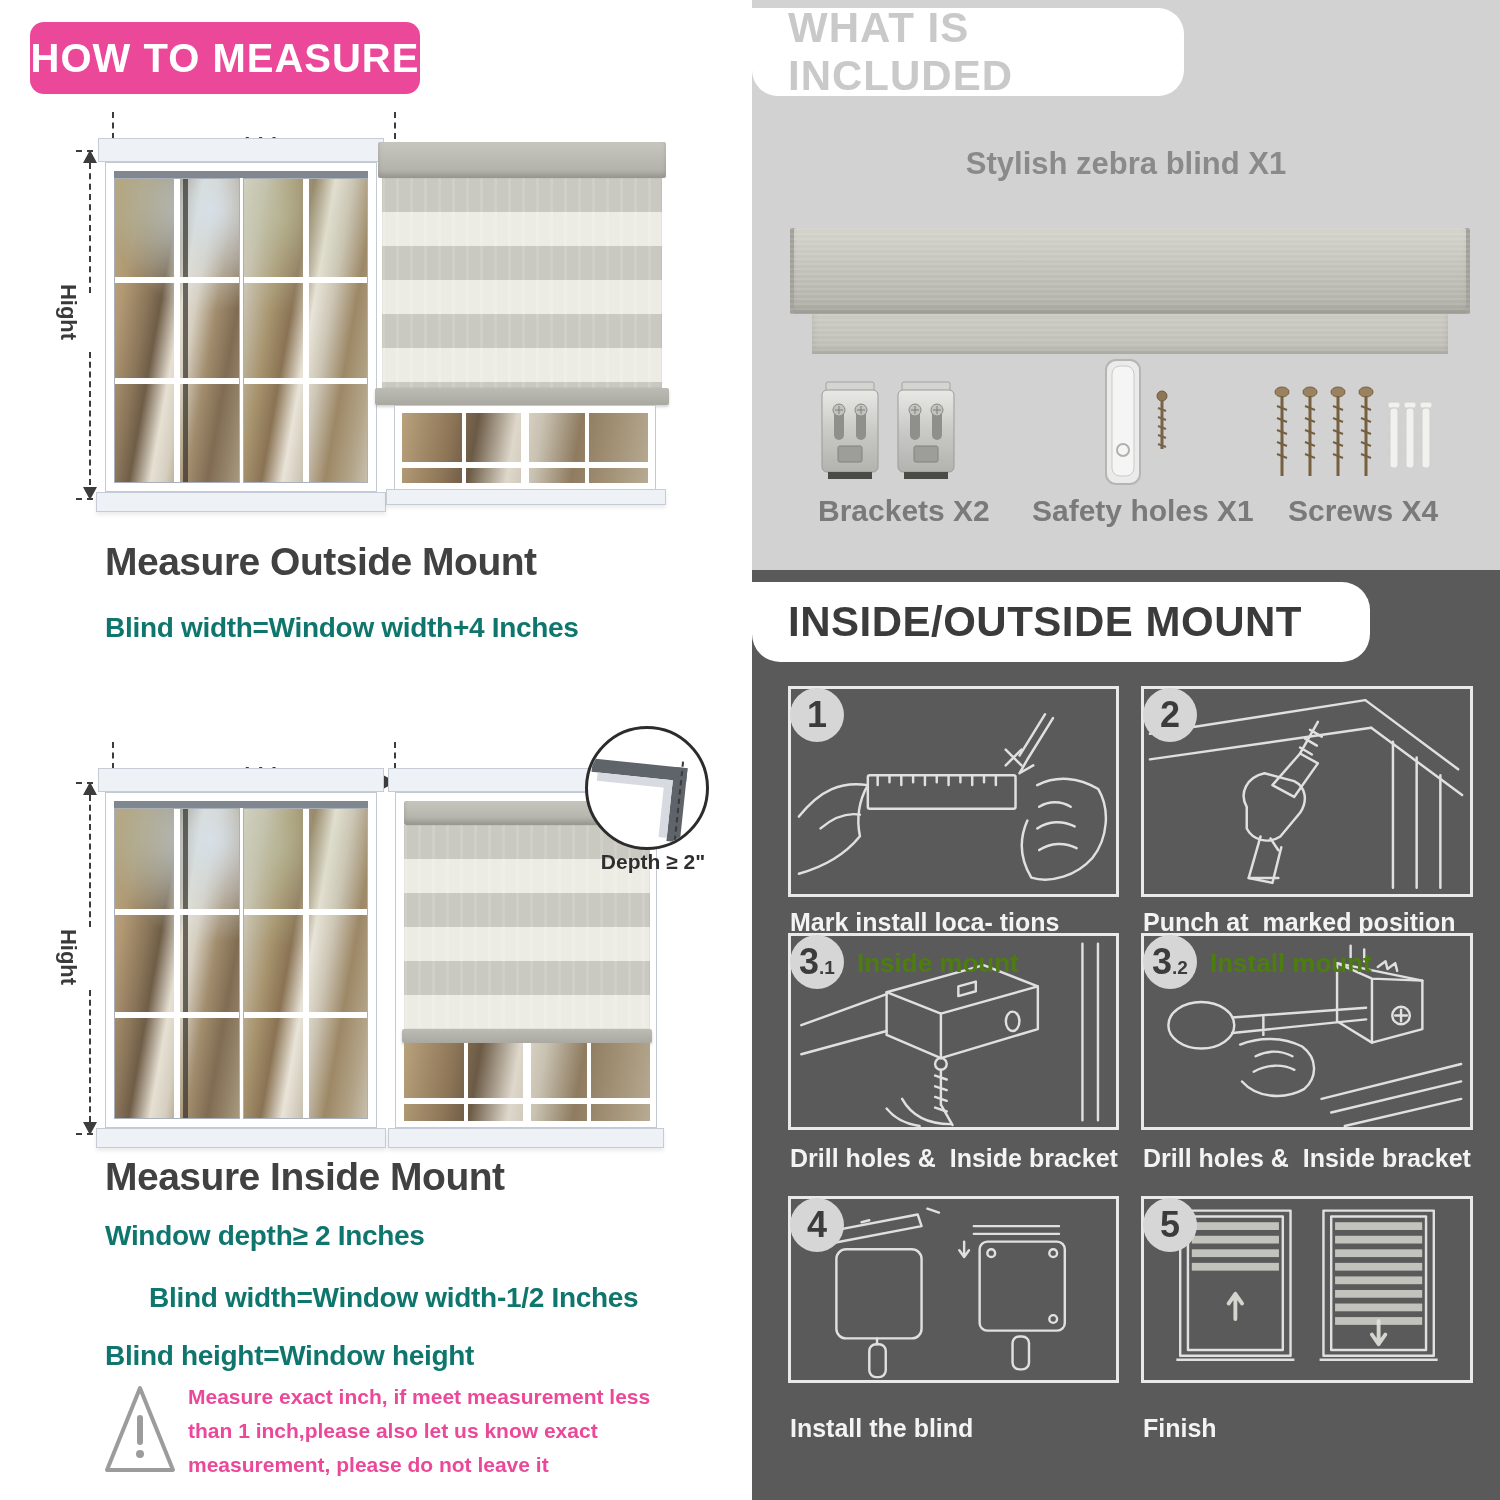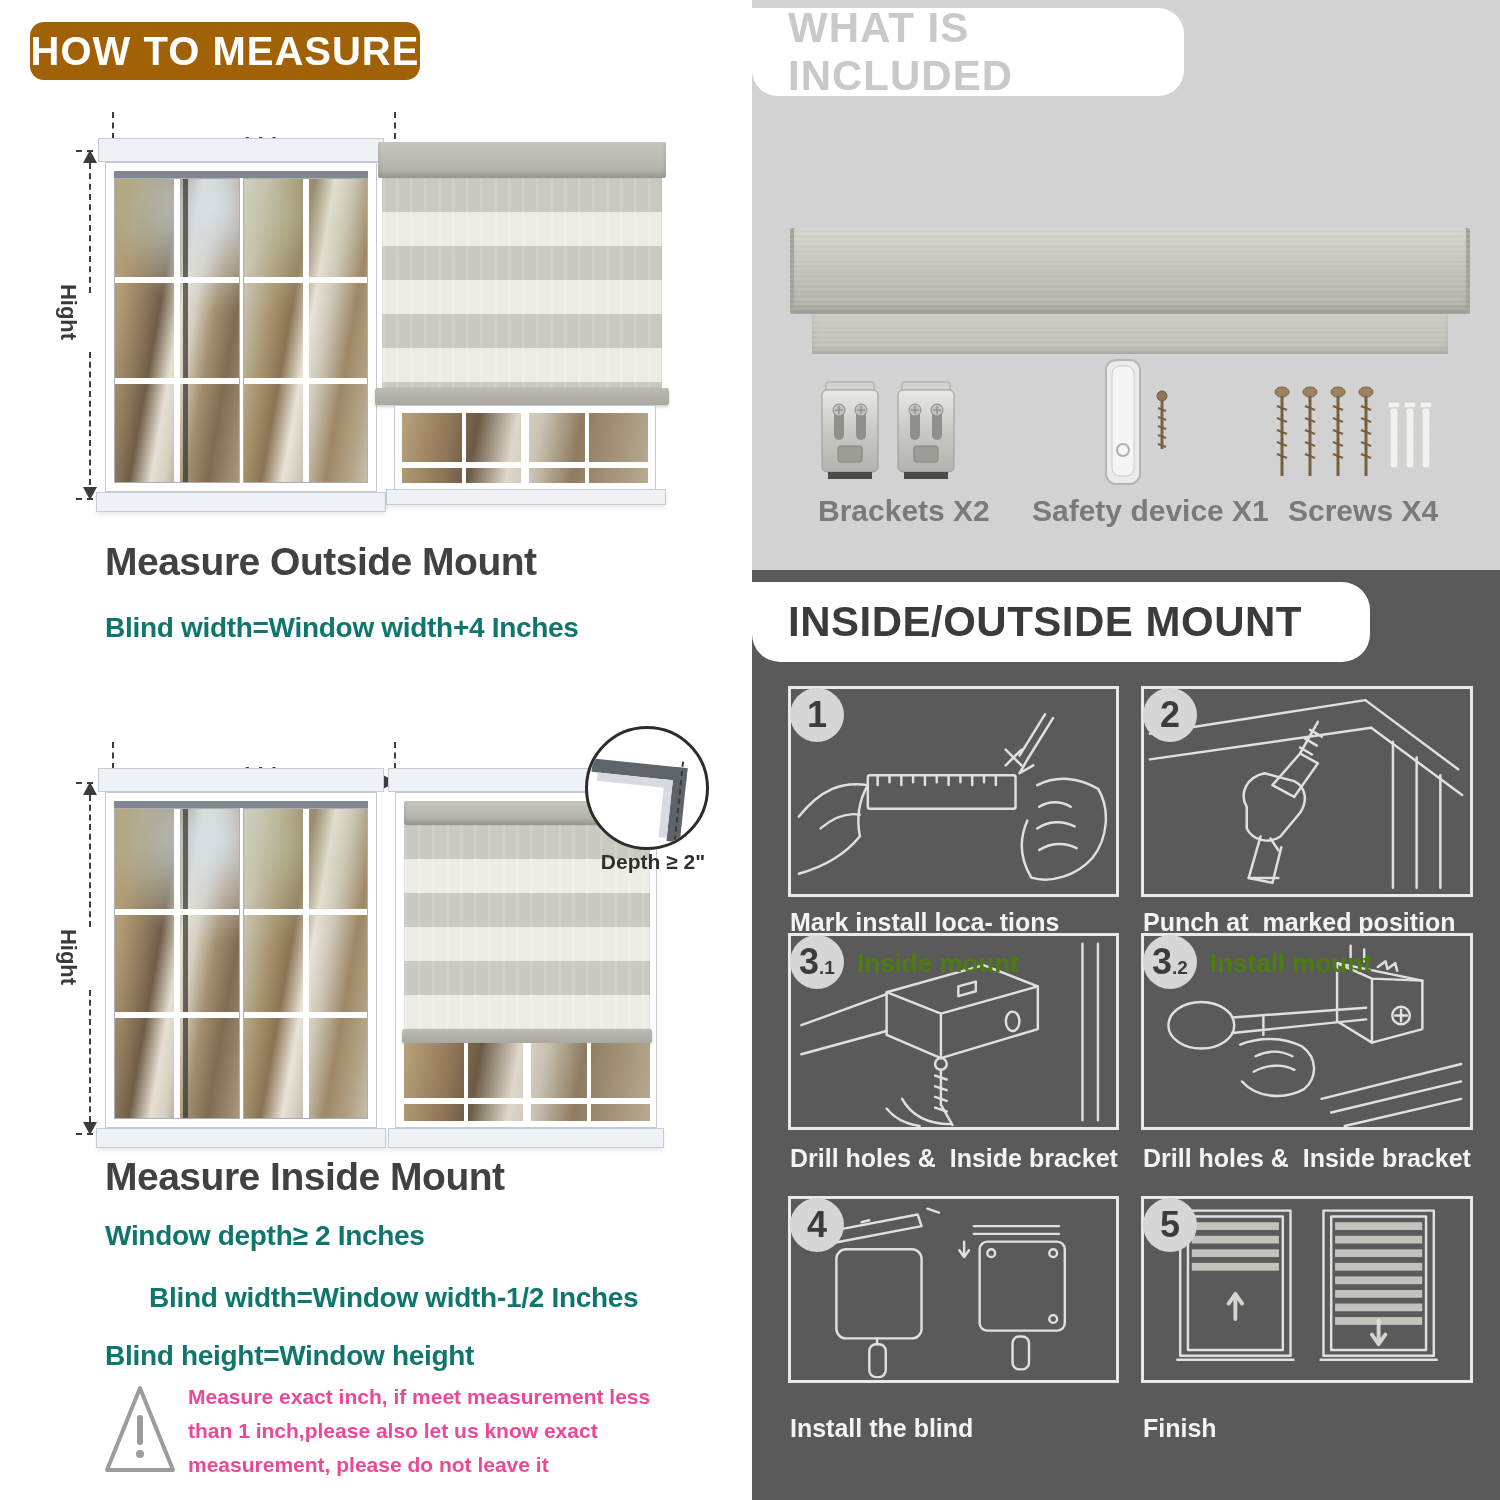--- a/index.html
+++ b/index.html
@@ -1,21 +1,21 @@
 <!DOCTYPE html>
 <html><head>
 <meta charset="utf-8">
 <style>
   html,body{margin:0;padding:0;background:#fff;}
   .page{position:relative;width:1500px;height:1500px;overflow:hidden;background:#ffffff;
         font-family:"Liberation Sans",sans-serif;}
   .abs{position:absolute;}
 
   
-  .pill-gray{position:absolute;left:30px;top:22px;width:390px;height:58px;background:#a16207;
+  .pill-gray{position:absolute;left:30px;top:22px;width:390px;height:72px;background:#ec4899;
              border-radius:14px;display:flex;align-items:center;justify-content:center;}
   .pill-gray span{color:#ffffff;font-weight:bold;font-size:40px;letter-spacing:1px;}
   .pill-included{position:absolute;left:752px;top:8px;width:432px;height:88px;background:#ffffff;
              border-radius:0 26px 26px 26px;display:flex;align-items:center;padding-left:36px;box-sizing:border-box;}
   .pill-included span{color:#c9c9c9;font-weight:bold;font-size:42px;letter-spacing:1px;}
   .pill-mount{position:absolute;left:752px;top:582px;width:618px;height:80px;background:#ffffff;
              border-radius:0 28px 28px 28px;display:flex;align-items:center;padding-left:36px;box-sizing:border-box;}
   .pill-mount span{color:#3b3b3b;font-weight:bold;font-size:42px;letter-spacing:.5px;}
 
   
@@ -257,20 +257,21 @@
     <div>than 1 inch,please also let us know exact</div>
     <div>measurement, please do not leave it</div>
   </div>
 
   <div class="right-top"></div>
   <div class="right-dark"></div>
 
   <div class="pill-included">
     <span>WHAT IS INCLUDED</span>
   </div>
+  <div class="product-label">Stylish zebra blind X1</div>
 
   <div class="headrail-main">
     <div class="rail-texture"></div>
   </div>
   <div class="headrail-bottom">
     <div class="rail-texture"></div>
   </div>
 
   <svg class="abs" style="left:818px;top:380px;" width="64" height="104" viewBox="0 0 64 104">
     <defs>
@@ -349,21 +350,21 @@
         </g>
       <g transform="translate(150,18)">
           <rect x="-2" y="0" width="12" height="6" rx="2"></rect>
           <rect x="0" y="6" width="8" height="60" rx="3"></rect>
           <path d="M0,16 l-3,4 m11,-4 l3,4 M0,32 l-3,4 m11,-4 l3,4 M0,48 l-3,4 m11,-4 l3,4" fill="none"></path>
         </g>
     </g>
   </svg>
 
   <div class="comp-label" style="left:818px;">Brackets X2</div>
-  <div class="comp-label" style="left:1032px;">Safety device X1</div>
+  <div class="comp-label" style="left:1032px;">Safety holes X1</div>
   <div class="comp-label" style="left:1288px;">Screws X4</div>
 
   <div class="pill-mount">
     <span>INSIDE/OUTSIDE MOUNT</span>
   </div>
 
   <div class="panel" style="left:788px;top:686px;width:331px;height:211px;">
     <svg viewBox="0 0 330 205">
       <g stroke="#ececec" stroke-width="2.5" fill="none" stroke-linecap="round" stroke-linejoin="round" opacity=".92">
         <path d="M8,128 C30,100 52,92 78,96 C70,110 66,128 70,148 C52,170 30,180 8,186"></path>

